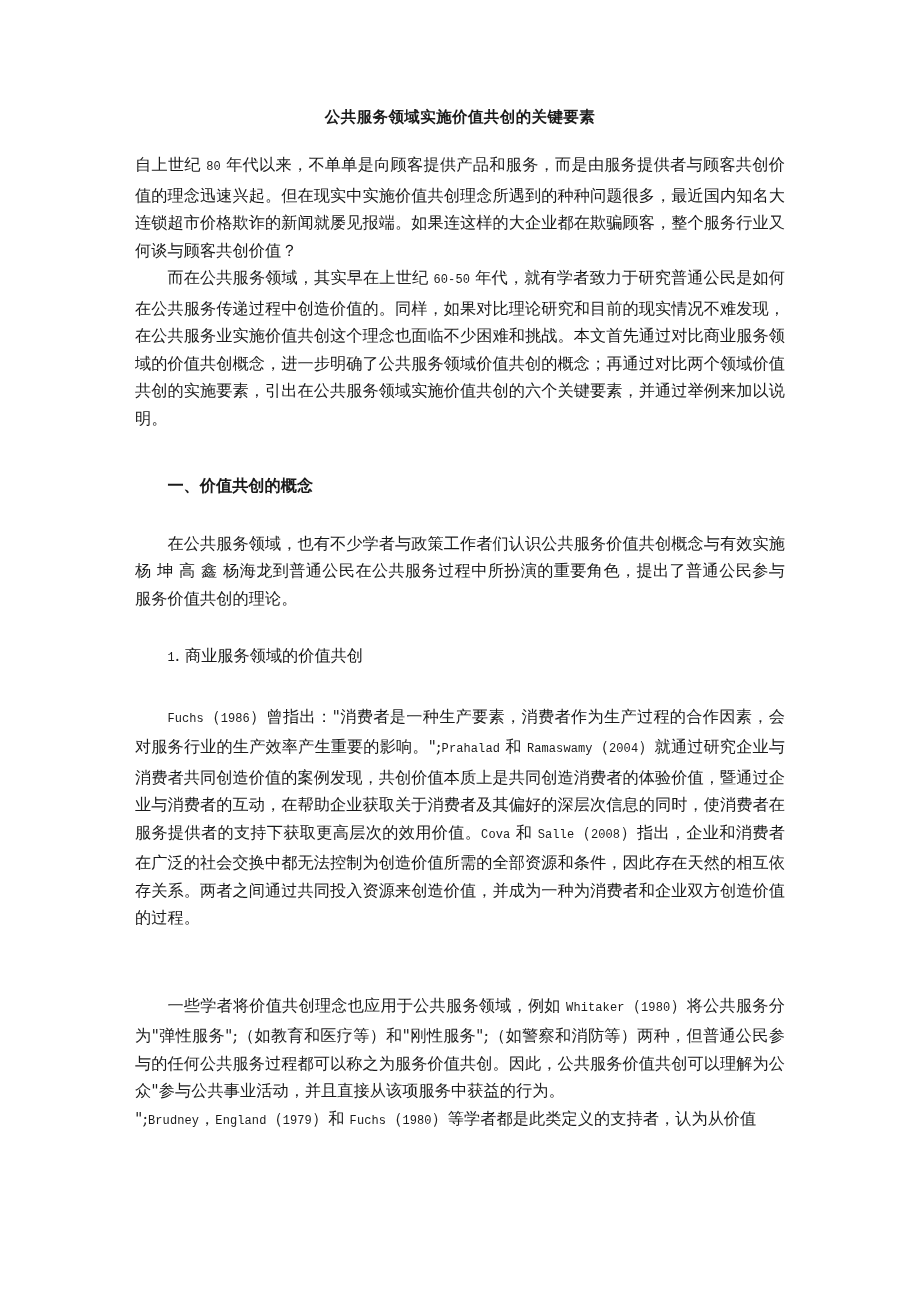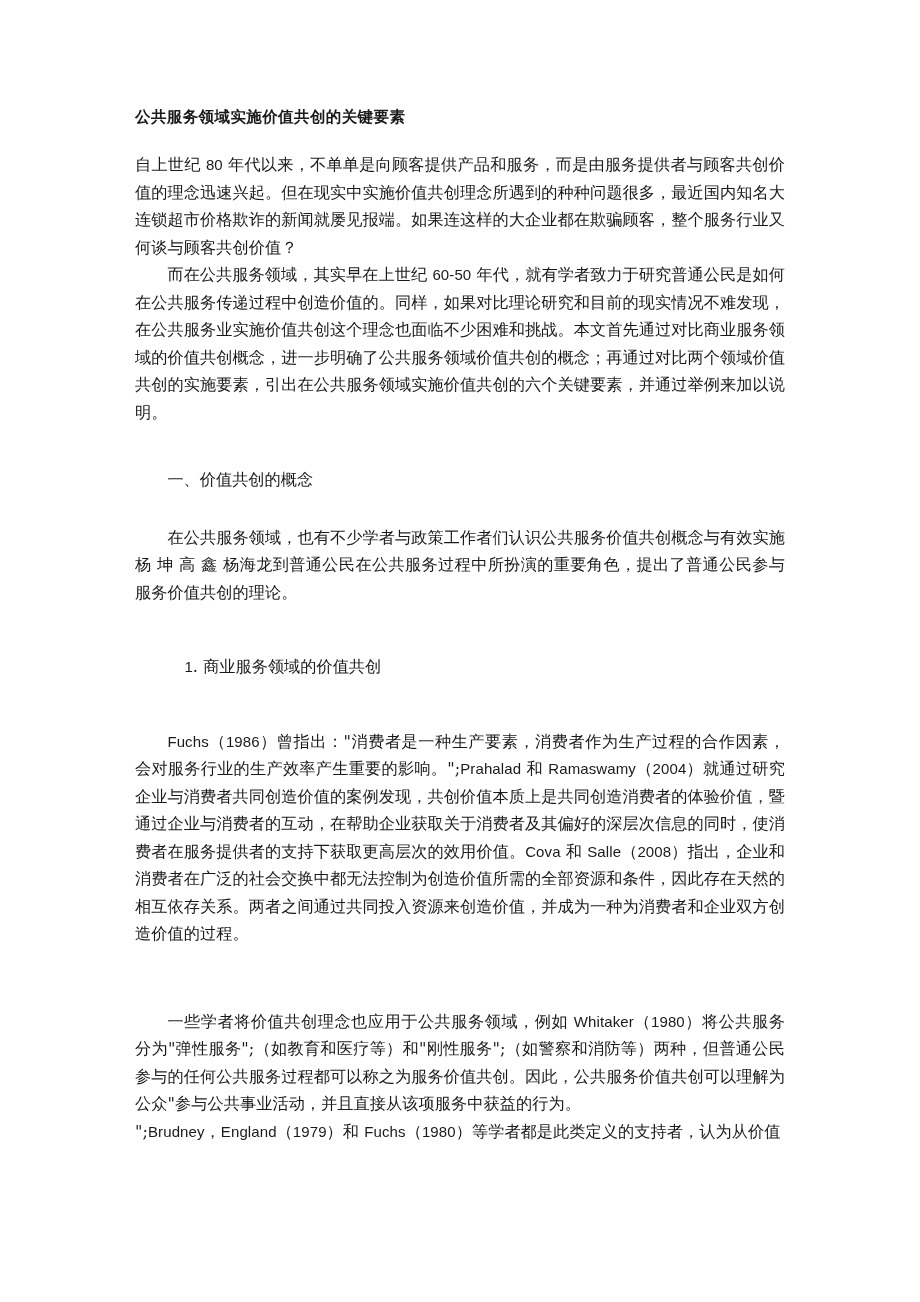--- a/index.html
+++ b/index.html
@@ -18,21 +18,21 @@
   }
   .page {
     position: relative;
     width: 920px;
     height: 1302px;
     background: #ffffff;
     box-sizing: border-box;
     padding: 105px 135px 0 135px;
   }
   .doc-title {
-    text-align: left;
+    text-align: center;
     font-size: 15.5px;
     line-height: 24px;
     font-weight: 600;
     letter-spacing: 0.4px;
     margin: 0 0 22px 0;
     font-family: "DejaVu Serif", "Liberation Serif", serif;
   }
   p.para {
     margin: 0;
     font-size: 16.2px;
@@ -43,34 +43,34 @@
     word-break: break-all;
   }
   p.indent {
     text-indent: 2em;
   }
   p.heading-1 {
     margin: 0;
     text-indent: 2em;
     font-size: 16.2px;
     line-height: 27.5px;
-    font-weight: 400;
+    font-weight: 700;
   }
   p.heading-2 {
-    margin: 17px;
+    margin: 0;
     text-indent: 2em;
     font-size: 16.2px;
     line-height: 27.5px;
   }
   .gap-md { height: 30px; }
   .gap-lg { height: 40px; }
   
   .lat {
-    font-family: Liberation Sans, sans-serif;
-    font-size: 15px;
+    font-family: Liberation Mono, monospace;
+    font-size: 12px;
     letter-spacing: 0.1px;
   }
 </style>
 </head>
 <body>
 
 <div class="page">
 
   <h1 class="doc-title">公共服务领域实施价值共创的关键要素</h1>
 

